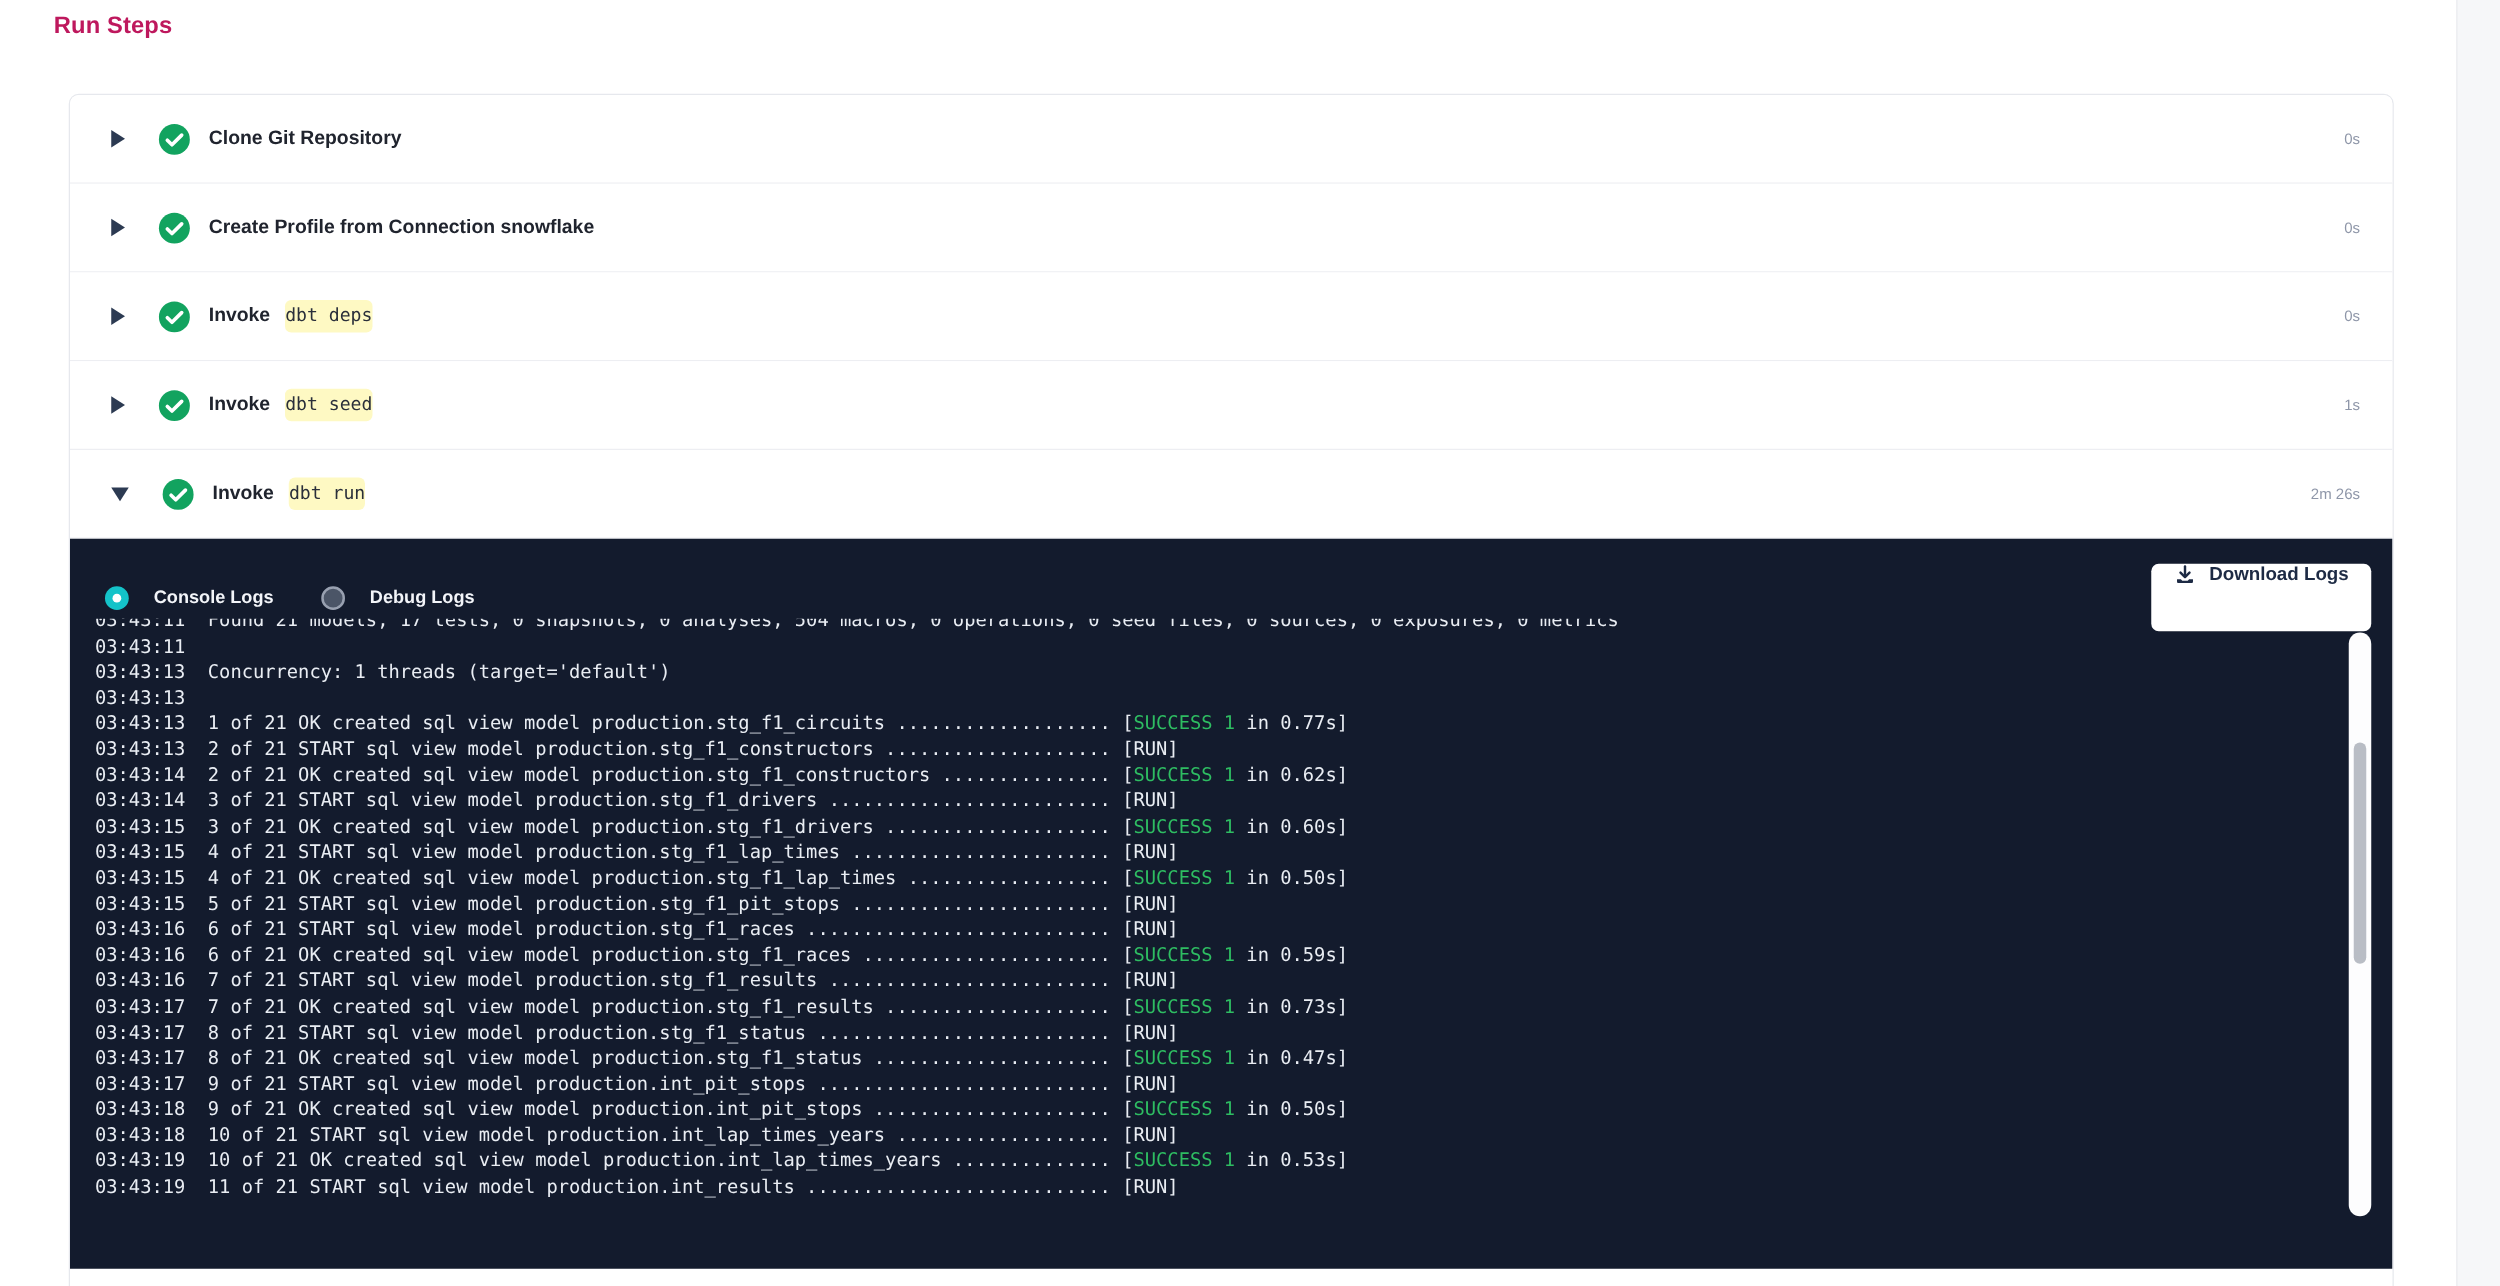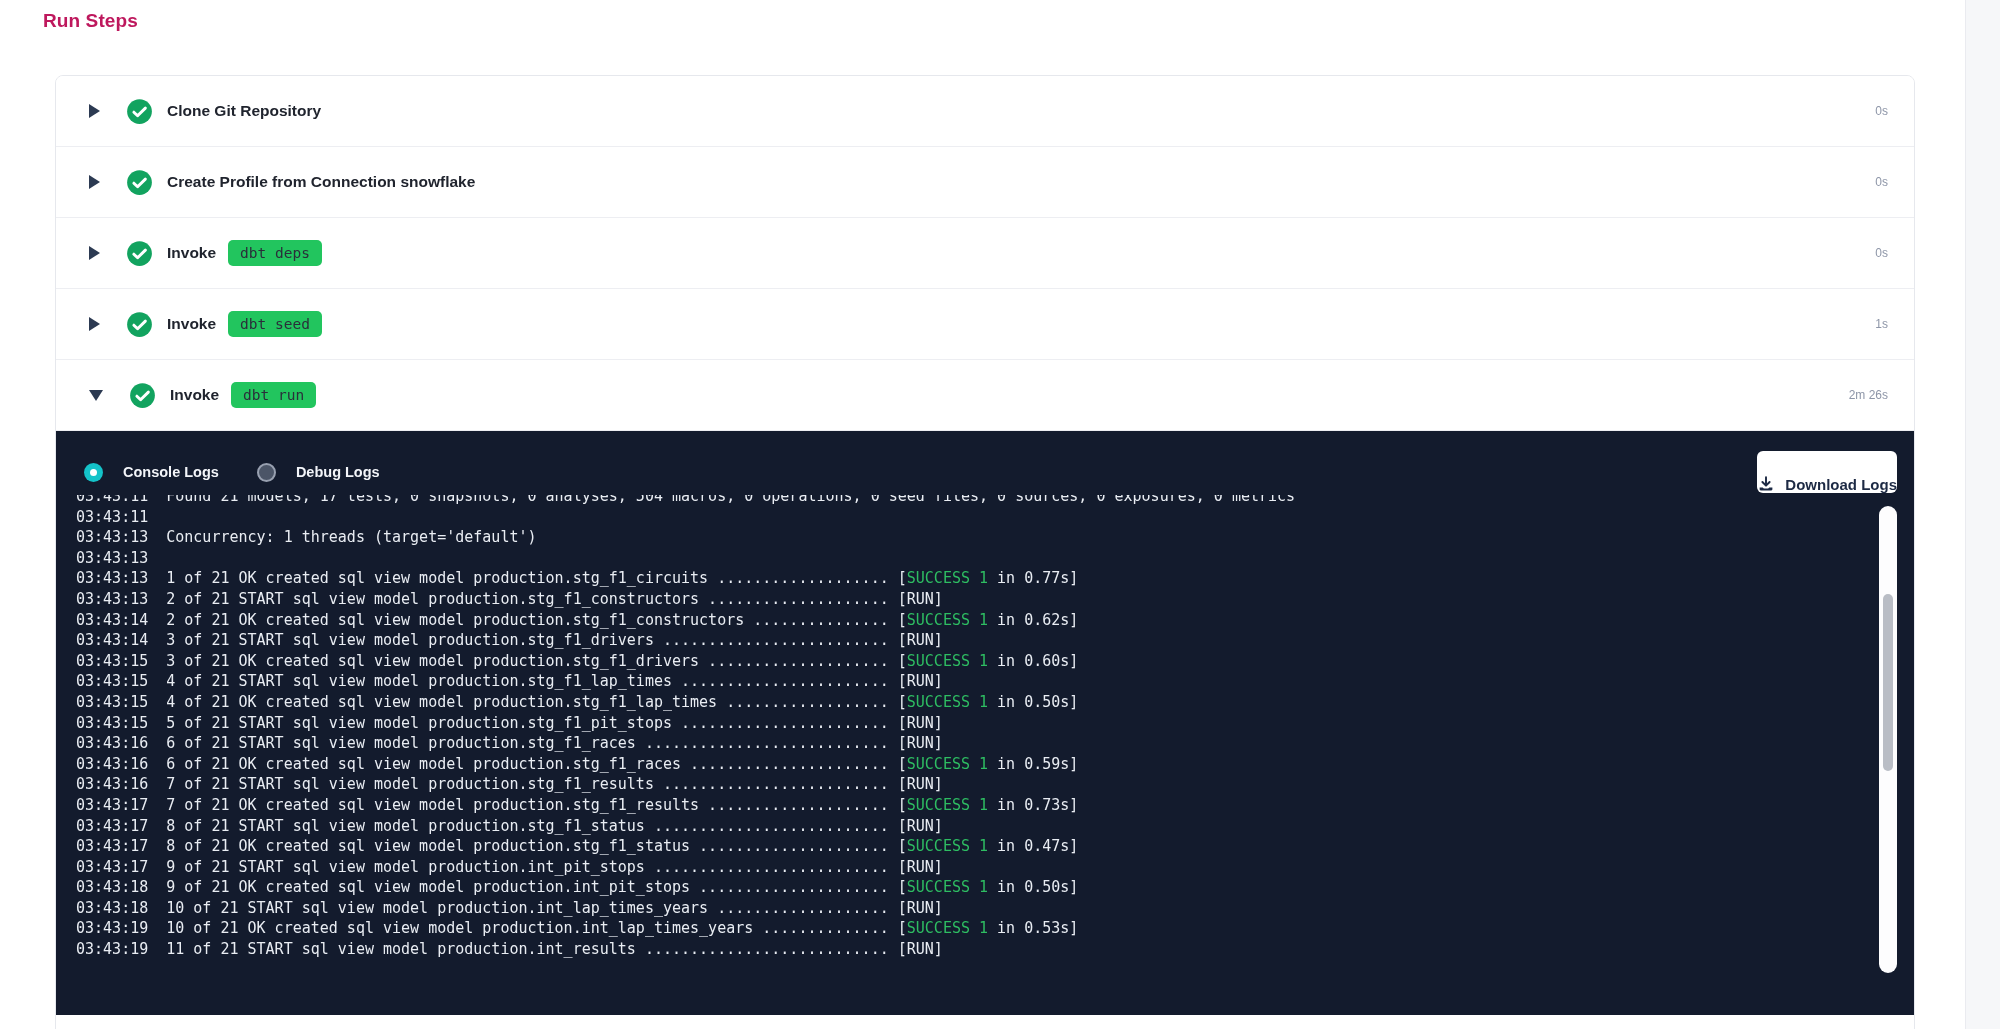--- a/index.html
+++ b/index.html
@@ -33,22 +33,22 @@
     border-left:11px solid #2c3a52;
   }
   .caret.down{
     border-left:7px solid transparent;border-right:7px solid transparent;
     border-top:11px solid #2c3a52;border-bottom:none;
   }
   .check{flex:0 0 auto;margin-left:26px;display:flex;align-items:center;}
   .step-title{margin-left:14px;font-size:15.5px;font-weight:700;color:#20242e;}
   .chip{
     margin-left:12px;font-family:"DejaVu Sans Mono","Liberation Mono",monospace;
-    font-size:14.5px;color:#2a2f3a;background:#22c55e;border-radius:5px;
-    padding:5px 12px;white-space:pre;
+    font-size:14.5px;color:#2a2f3a;background:#fef9c3;border-radius:5px;
+    padding:5px 0;white-space:pre;
   }
   .duration{margin-left:auto;font-size:12px;color:#8e96a8;}
   .log-panel{
     position:relative;height:584px;background:#131b2d;overflow:hidden;
   }
   .panel-header{
     display:flex;align-items:center;justify-content:space-between;
     padding:20px 17px 0 28px;
   }
   .radio-group{display:flex;align-items:center;}
@@ -56,21 +56,21 @@
   .radio-item + .radio-item{margin-left:38px;}
   .radio-circle{
     width:19px;height:19px;border-radius:50%;box-sizing:border-box;
     display:flex;align-items:center;justify-content:center;flex:0 0 auto;
   }
   .radio-circle.selected{background:#14c3c9;}
   .radio-circle.selected .dot{width:7px;height:7px;border-radius:50%;background:#fff;}
   .radio-circle.unselected{background:#4b5567;border:2px solid #98a0b0;}
   .radio-label{margin-left:20px;font-size:14.5px;font-weight:700;color:#f3f5f9;}
   .dl-btn{
-    display:flex;align-items:flex-end;gap:10px;height:42px;padding:0 0;
+    display:flex;align-items:flex-start;gap:10px;height:54px;padding:0 18px;
     background:#ffffff;border:none;border-radius:6px;cursor:pointer;
     font-family:inherit;font-size:15px;font-weight:600;color:#1d2a44;
   }
   .log-viewport{
     position:absolute;left:20px;top:64px;width:1790px;height:520px;overflow:hidden;
   }
   .log-content{margin-top:-9px;}
   .log-line{
     white-space:pre;font-family:"DejaVu Sans Mono","Liberation Mono",monospace;
     font-size:15px;line-height:20.6px;color:#e9edf3;

